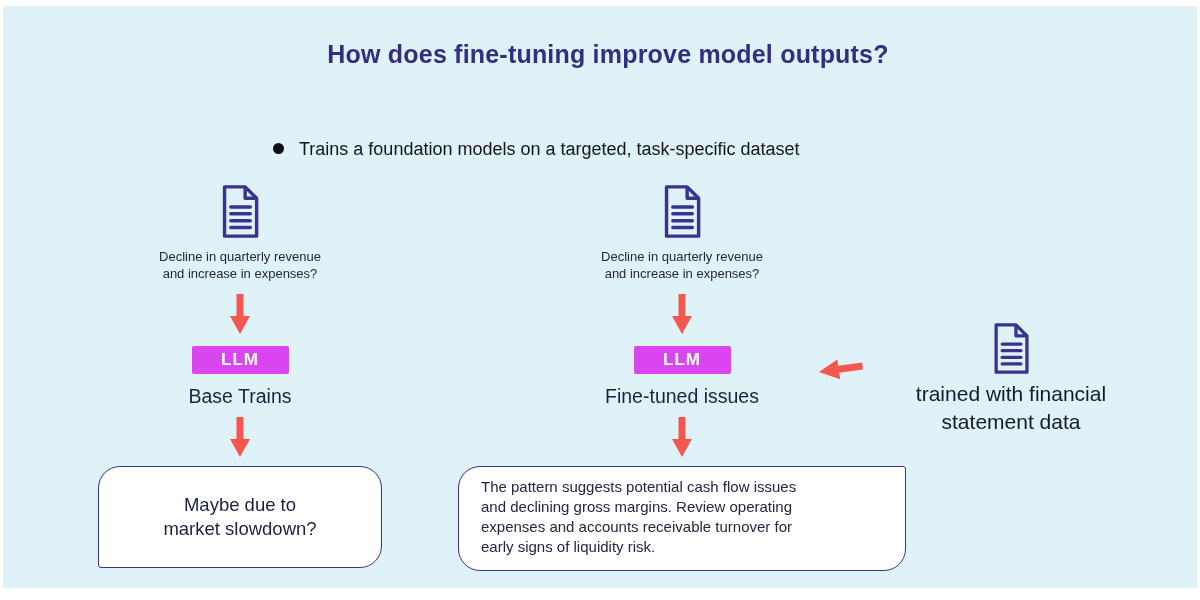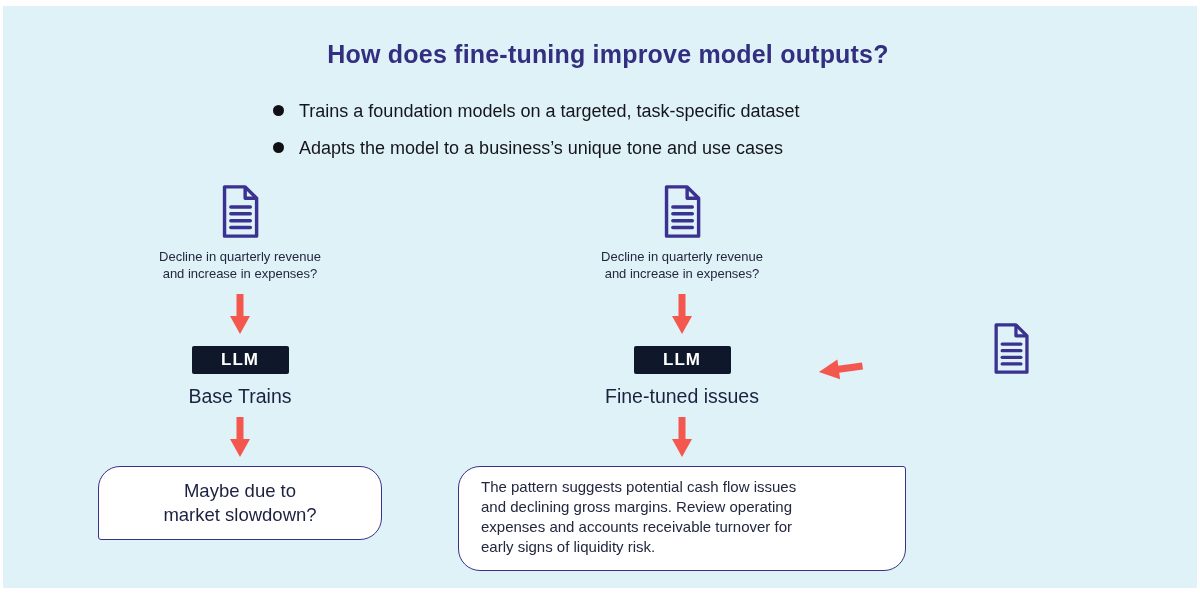--- a/index.html
+++ b/index.html
@@ -7,45 +7,45 @@
   .canvas {
     position:relative; width:1200px; height:600px;
     background:#dff2f8; border:6px solid #ffffff; border-bottom-width:12px; border-left-width:3px; border-right-width:3px;
     overflow:hidden;
   }
   .title {
     position:absolute; top:34px; left:16px; right:0;
     text-align:center; font-size:25px; font-weight:700; color:#332e80; letter-spacing:.2px;
   }
   .bullets { position:absolute; left:270px; top:94px; display:flex; flex-direction:column; gap:14px; }
-  .bullet { display:flex; align-items:flex-start; font-size:18px; color:#15151c; line-height:1.25; }
+  .bullet { display:flex; align-items:flex-start; font-size:18px; color:#15151c; line-height:1.25;margin-top:38px; }
   .dot { width:11px; height:11px; border-radius:50%; background:#101014; margin-right:15px; margin-top:5px; flex:none; }
 
   .column { position:absolute; display:flex; flex-direction:column; align-items:center; }
   .col-left { left:93px; top:178px; width:288px; }
   .col-mid  { left:455px; top:178px; width:448px; }
 
   .caption {
     margin-top:9px; font-size:13px; line-height:1.33; color:#23273f;
     text-align:center; white-space:pre-line;
   }
   .arrow-down { margin-top:9px; }
   .arrow-down-2 { margin-top:7px; }
   .llm-box {
-    margin-top:12px; width:97px; height:28px; background:#0f172a; color:#ffffff;
+    margin-top:12px; width:97px; height:28px; background:#d946ef; color:#ffffff;
     font-weight:700; font-size:17px; letter-spacing:1px; border-radius:2px;
     display:flex; align-items:center; justify-content:center;
   }
   .model-label { margin-top:11px; font-size:19.5px; color:#1d2140; }
 
   .bubble { margin-top:9px; background:#ffffff; border:1.6px solid #3a3189; }
   .bubble-left {
     width:284px; min-height:66px; border-radius:22px 22px 22px 3px;
     display:flex; align-items:center; justify-content:center;
-    padding:12px 14px;
+    padding:26px 14px;
   }
   .bubble-left .bubble-text {
     font-size:18.5px; line-height:1.3; text-align:center; color:#1d2140; white-space:pre-line;
   }
   .bubble-right {
     width:448px; border-radius:22px 3px 22px 22px; padding:10px 22px 12px;
   }
   .bubble-right .bubble-text {
     font-size:15px; line-height:1.35; text-align:left; color:#23273f; white-space:pre-line;
   }
@@ -60,24 +60,20 @@
 <body>
 
 <div class="canvas">
 
   <div class="title">How does fine-tuning improve model outputs?</div>
 
   <div class="bullets">
     <div class="bullet">
       <span class="dot"></span>
       <span>Trains a foundation models on a targeted, task-specific dataset</span>
-    </div>
-    <div class="bullet">
-      <span class="dot"></span>
-      <span>Adapts the model to a business’s unique tone and use cases</span>
     </div>
   </div>
 
   <div class="column col-left">
     <svg width="46" height="55" viewBox="0 0 40 48">
       <path d="M6.5 2.5 H24.5 L34.5 12.5 V45.5 H6.5 Z" fill="none" stroke="#3a3191" stroke-width="3" stroke-linejoin="round"></path>
       <path d="M24.5 2.5 V12.5 H34.5" fill="none" stroke="#3a3191" stroke-width="3" stroke-linejoin="round"></path>
       <line x1="12" y1="20" x2="29" y2="20" stroke="#3a3191" stroke-width="3" stroke-linecap="round"></line>
       <line x1="12" y1="26" x2="29" y2="26" stroke="#3a3191" stroke-width="3" stroke-linecap="round"></line>
       <line x1="12" y1="32" x2="29" y2="32" stroke="#3a3191" stroke-width="3" stroke-linecap="round"></line>
@@ -139,15 +135,17 @@
 
   <div class="annotation">
     <svg width="44" height="53" viewBox="0 0 40 48">
       <path d="M6.5 2.5 H24.5 L34.5 12.5 V45.5 H6.5 Z" fill="none" stroke="#3a3191" stroke-width="3" stroke-linejoin="round"></path>
       <path d="M24.5 2.5 V12.5 H34.5" fill="none" stroke="#3a3191" stroke-width="3" stroke-linejoin="round"></path>
       <line x1="12" y1="20" x2="29" y2="20" stroke="#3a3191" stroke-width="3" stroke-linecap="round"></line>
       <line x1="12" y1="26" x2="29" y2="26" stroke="#3a3191" stroke-width="3" stroke-linecap="round"></line>
       <line x1="12" y1="32" x2="29" y2="32" stroke="#3a3191" stroke-width="3" stroke-linecap="round"></line>
       <line x1="12" y1="38" x2="29" y2="38" stroke="#3a3191" stroke-width="3" stroke-linecap="round"></line>
     </svg>
+    <div class="annotation-text">trained with financial
+statement data</div>
   </div>
 
 </div>
 
 </body></html>

